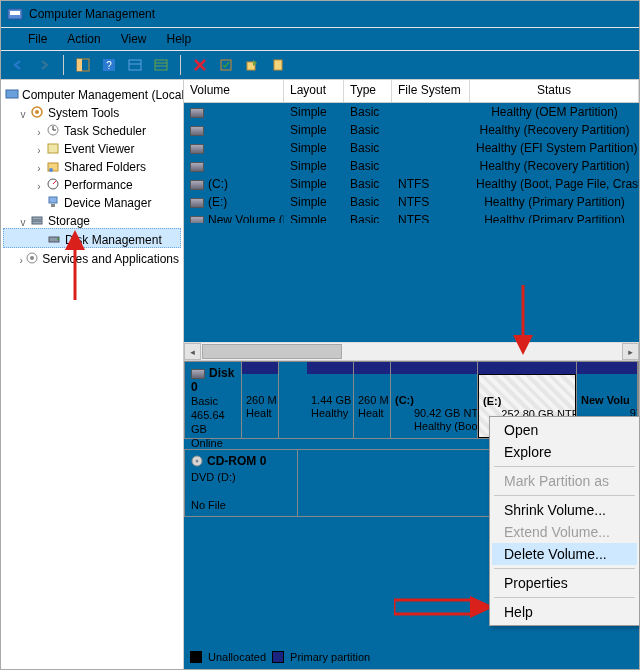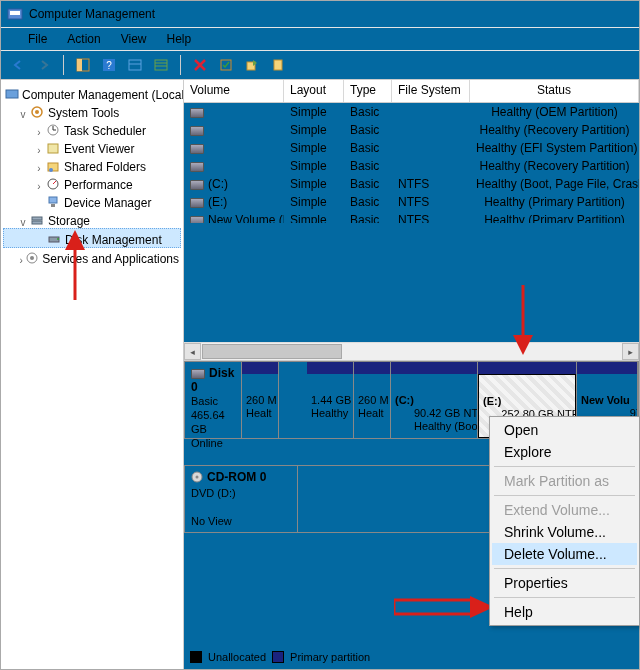--- a/index.html
+++ b/index.html
@@ -337,28 +337,28 @@
                 <div class="cap"></div>
                 <div class="body"><b>(E:)</b><br>252.80 GB NTFS<br>Heal</div>
               </div>
               <div class="part" style="width: 60px; text-align: center;">
                 <div class="cap"></div>
                 <div class="body"><b>New Volu</b><br>97.66 GB<br></div>
               </div>
             </div>
         </div>
 
-        <div class="disk-row" style="margin-top:26px;height:66px">
+        <div class="disk-row" style="margin-top:10px;height:66px">
           <div class="disk-head">
             <span style="display:inline-block;vertical-align:middle;margin-right:4px"><svg width="12" height="12">
                   <circle cx="6" cy="6" r="5" fill="#d8d8d8" stroke="#888"></circle>
                   <circle cx="6" cy="6" r="1.5" fill="#888"></circle>
                 </svg></span><b>CD-ROM 0</b><br>
             <span>DVD (D:)</span><br><br>
-            <span>No View</span>
+            <span>No File</span>
           </div>
           <div style="flex:1"></div>
         </div>
 
         <div class="legend">
           <div class="lg-box" style="background:#000"></div>
           <span>Unallocated</span>
           <div class="lg-box" style="background:#1a237e"></div>
           <span>Primary partition</span>
         </div>
@@ -366,22 +366,22 @@
 
     </div>
   </div>
 
   <div class="ctxmenu">
     <div class="mi">Open</div>
     <div class="mi">Explore</div>
     <div class="msep"></div>
     <div class="mi dis">Mark Partition as</div>
     <div class="msep"></div>
+    <div class="mi">Shrink Volume...</div>
     <div class="mi dis">Extend Volume...</div>
-    <div class="mi">Shrink Volume...</div>
     <div class="mi hl">Delete Volume...</div>
     <div class="msep"></div>
     <div class="mi">Properties</div>
     <div class="msep"></div>
     <div class="mi">Help</div>
   </div>
 
   <div class="arrow" style="left:60px;top:230px">
     <svg width="30" height="70">
         <path d="M15 70 L15 14" stroke="#d9201a" stroke-width="3"></path>

